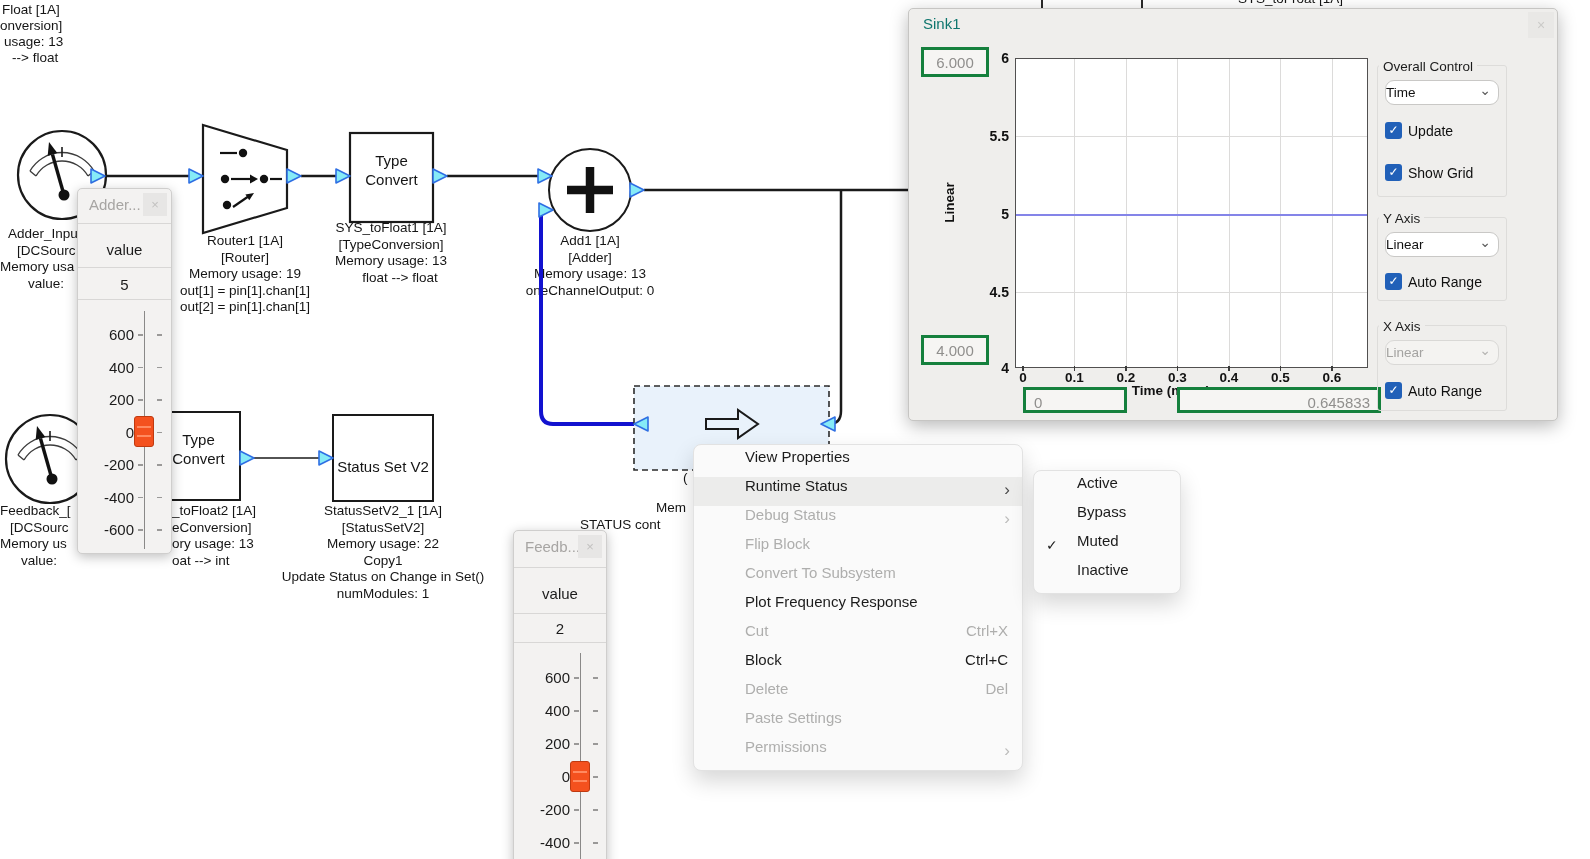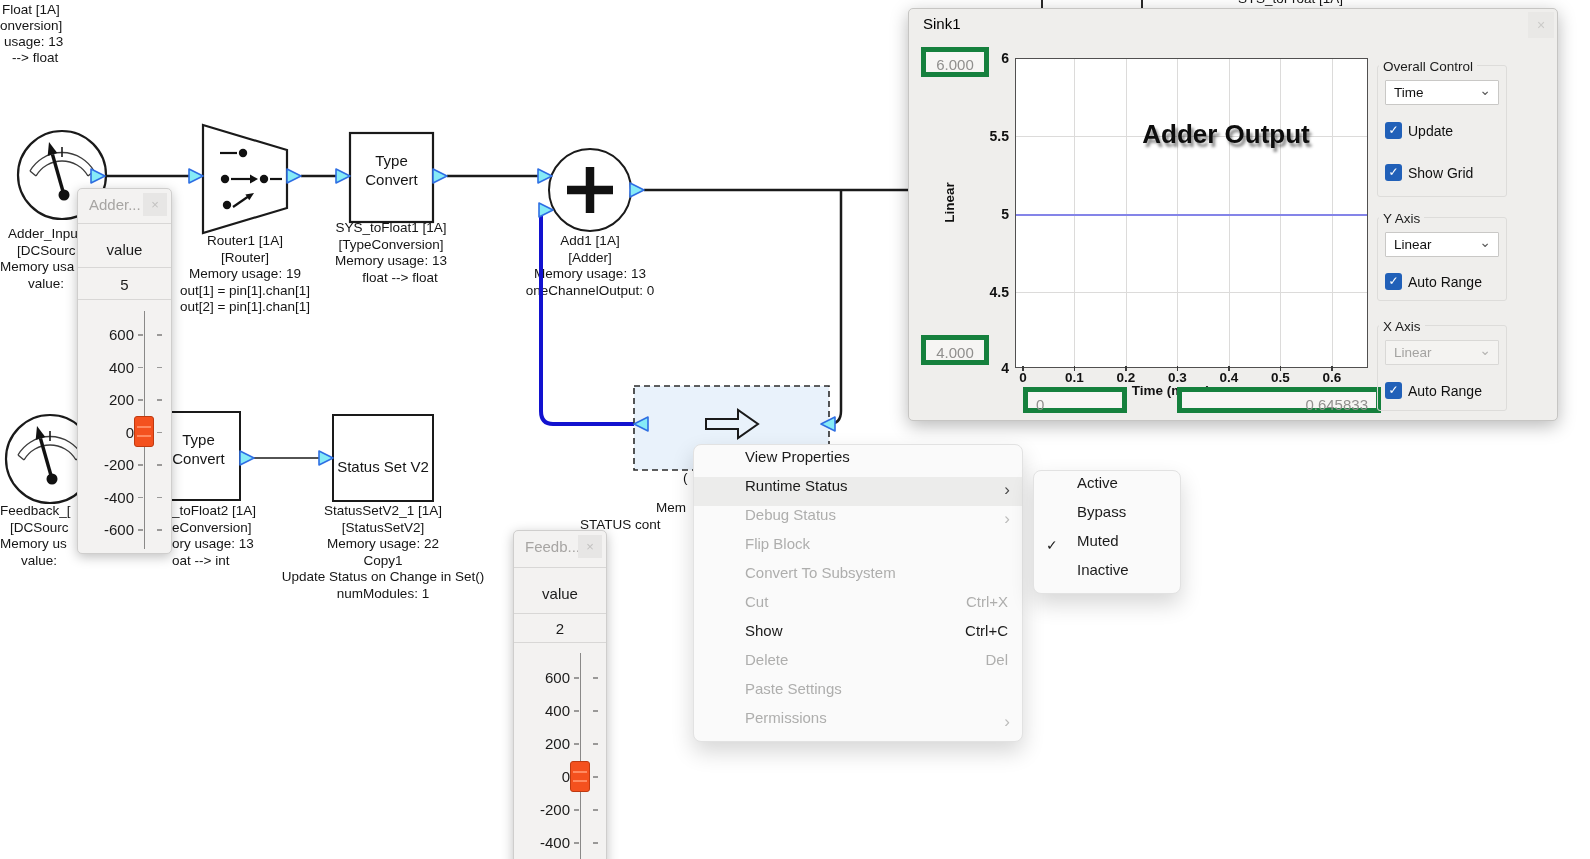--- a/index.html
+++ b/index.html
@@ -27,42 +27,42 @@
   .srow i{position:absolute;top:8px;width:5px;height:1.5px;background:#9a9998}
   .srow .d1{left:60px}.srow .d2{left:79px}
   .strack{position:absolute;width:1.6px;background:#8a8988}
   .shandle{position:absolute;width:20px;height:31px;background:#f4511e;border:1px solid #bf3a10;
     border-radius:3px;overflow:hidden}
   .shandle i{position:absolute;left:2px;right:2px;height:1.6px;background:#ff8a60;display:block}
 
   
   .sink{position:absolute;left:908px;top:8px;width:650px;height:413px;background:#efeeec;
     border:1px solid #c6c5c3;border-radius:5px;box-shadow:0 5px 18px rgba(0,0,0,.28);z-index:5}
-  .sink-title{position:absolute;left:14px;top:6px;font-size:15px;color:#000000}
+  .sink-title{position:absolute;left:14px;top:6px;font-size:15px;color:#0f766e}
   .sink-close{position:absolute;right:3px;top:3px;width:26px;height:26px;background:#e9e8e6;
     color:#cbcac8;font-size:14px;text-align:center;line-height:26px}
-  .ro{position:absolute;background:#f6f5f3;border:5px solid #15803d;color:#908f8d;font-size:15px;
+  .ro{position:absolute;background:#f6f5f3;border:3px solid #15803d;color:#908f8d;font-size:15px;
     line-height:26px}
   .plot{position:absolute;left:106px;top:49px;width:353px;height:310px;background:#fff;
     border:1.5px solid #515050}
   .vgl{position:absolute;top:0;bottom:0;width:1px;background:#dcdbda}
   .hgl{position:absolute;left:0;right:0;height:1px;background:#dcdbda}
   .dline{position:absolute;left:0;right:0;height:1.6px;background:#8484e8}
   .ptitle{position:absolute;left:40px;top:60px;width:340px;text-align:center;font-size:26px;
     font-weight:bold;color:#0d0d0d;text-shadow:2.5px 3.5px 3px rgba(0,0,0,.45)}
   .ytick{position:absolute;left:56px;width:44px;text-align:right;font-size:14px;font-weight:bold}
   .xtick{position:absolute;width:40px;text-align:center;font-size:13.5px;font-weight:bold;top:361px}
   .xtickmark{position:absolute;width:1.5px;height:5px;background:#3a3a3a;top:357px}
   .axlabel{position:absolute;left:162px;top:374px;width:200px;text-align:center;font-size:13.5px;font-weight:bold}
   .vlinear{position:absolute;left:8px;top:186px;width:64px;text-align:center;font-size:13.5px;
     font-weight:bold;transform:rotate(-90deg)}
   .grp{position:absolute;border:1px solid #dddcda;border-radius:3px}
   .grplbl{position:absolute;font-size:13.5px;color:#1c1c1c;background:#efeeec;padding:0 4px;white-space:nowrap}
-  .dd{position:absolute;width:114px;height:25px;background:#fff;border:1px solid #c9c8c6;border-radius:1px;
-    font-size:13.5px;line-height:23px;padding-left:8px;color:#111}
+  .dd{position:absolute;width:114px;height:25px;background:#fff;border:1px solid #c9c8c6;border-radius:9px;
+    font-size:13.5px;line-height:23px;padding-left:0;color:#111}
   .dd .chev{position:absolute;right:7px;top:-2px;color:#5c5c5c;font-size:14px}
   .dd.dis{background:#f4f3f1;color:#a4a3a1;border-color:#d9d8d6}
   .dd.dis .chev{color:#b6b5b3}
   .cb{position:absolute;width:17px;height:17px;background:#2160b8;border-radius:3px;color:#fff;
     font-size:12px;line-height:17px;text-align:center}
   .cblbl{position:absolute;font-size:14px;color:#101010;white-space:nowrap}
 
   
   .menu{position:absolute;background:#fafafa;border:1px solid #e2e2e2;border-radius:8px;
     box-shadow:0 10px 22px rgba(0,0,0,.16);padding:3px 0;z-index:8}
@@ -316,21 +316,20 @@
       <div class="vgl" style="left:58px"></div>
         <div class="vgl" style="left:109.5px"></div>
       <div class="vgl" style="left:161px"></div>
         <div class="vgl" style="left:212.5px"></div>
       <div class="vgl" style="left:264px"></div>
         <div class="vgl" style="left:315.5px"></div>
       <div class="hgl" style="top:77px"></div>
         <div class="hgl" style="top:155px"></div>
         <div class="hgl" style="top:233px"></div>
       <div class="dline" style="top:155px"></div>
-      <div class="ptitle">Adder Output</div>
     </div>
 
     <div class="ytick" style="top:41px">6</div>
     <div class="ytick" style="top:119px">5.5</div>
     <div class="ytick" style="top:197px">5</div>
     <div class="ytick" style="top:275px">4.5</div>
     <div class="ytick" style="top:351px">4</div>
 
     <div class="xtickmark" style="left:113px"></div>
       <div class="xtickmark" style="left:164.5px"></div>
@@ -383,26 +382,29 @@
     <div class="mi dis">
         <span>Debug Status</span>
         <span class="arr">›</span>
       </div>
     <div class="mi dis">
         <span>Flip Block</span>
       </div>
     <div class="mi dis">
         <span>Convert To Subsystem</span>
       </div>
+    <div class="mi">
+        <span>Plot Frequency Response</span>
+      </div>
     <div class="mi dis">
         <span>Cut</span>
         <span class="sc">Ctrl+X</span>
       </div>
     <div class="mi">
-        <span>Show</span>
+        <span>Block</span>
         <span class="sc">Ctrl+C</span>
       </div>
     <div class="mi dis">
         <span>Delete</span>
         <span class="sc">Del</span>
       </div>
     <div class="mi dis">
         <span>Paste Settings</span>
       </div>
     <div class="mi dis">

